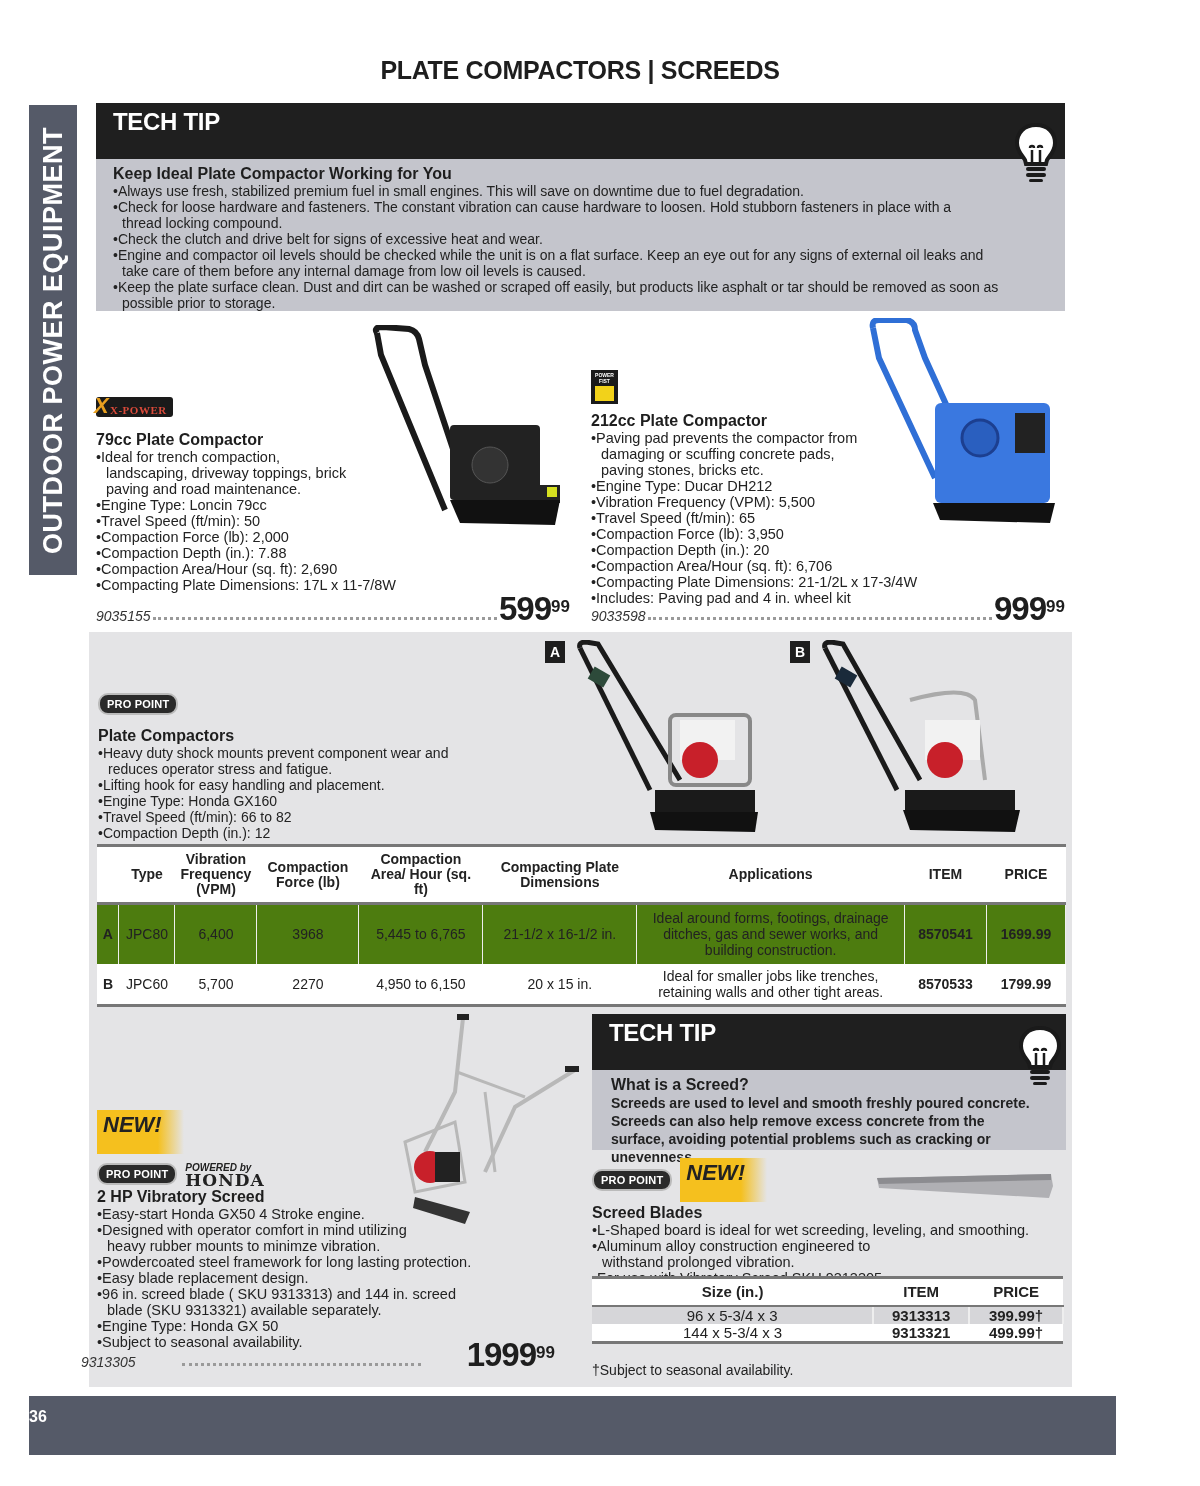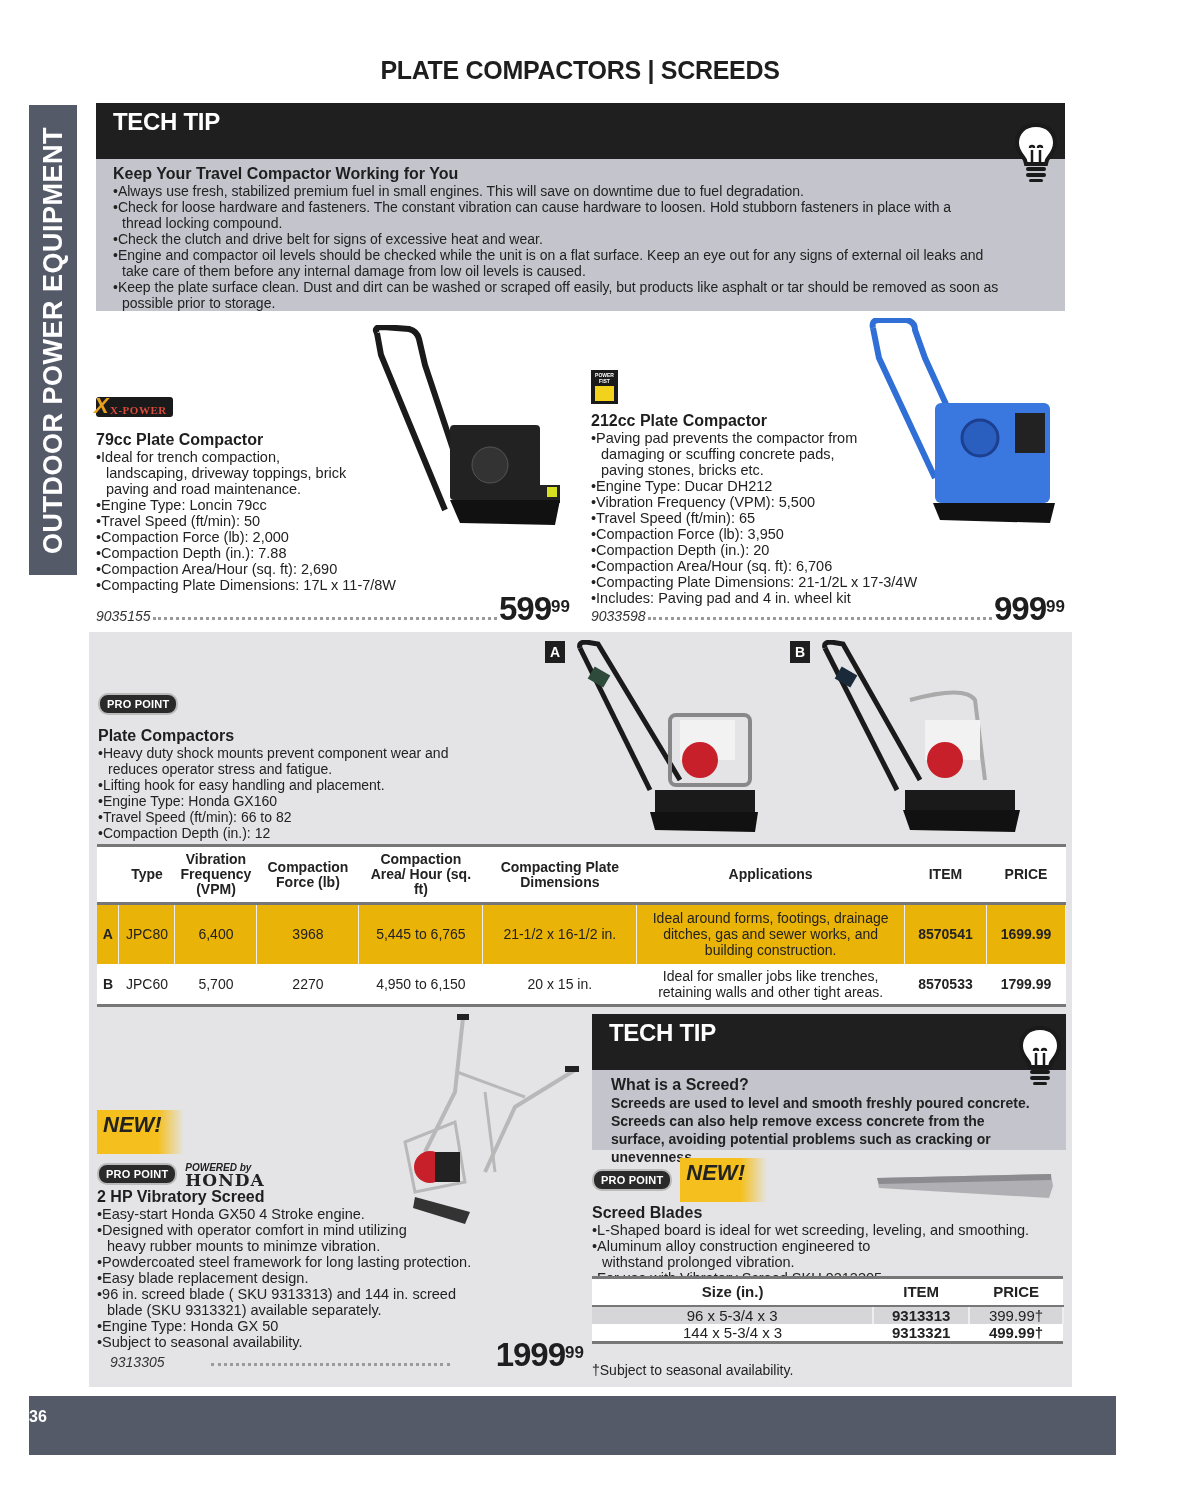--- a/index.html
+++ b/index.html
@@ -46,21 +46,21 @@
   .band { position: absolute; left: 89px; top: 632px; width: 983px; height: 755px; background: #e4e4e6; }
   .badge-pp {
     display: inline-block; background: #2a2a2a; color: #fff; font-weight: bold; font-size: 11px;
     border-radius: 10px; padding: 3px 7px; border: 2px solid #bbb; letter-spacing: 0.2px;
   }
   .letter-tag { position: absolute; width: 20px; height: 22px; background: #1e1e1e; color: #fff; font-weight: bold; font-size: 14px; text-align: center; line-height: 22px; }
   table { border-collapse: collapse; }
   .spec-table { position: absolute; left: 97px; top: 844px; width: 969px; background: #fff; border-top: 3px solid #777; border-bottom: 3px solid #777; }
   .spec-table th { font-size: 14px; font-weight: bold; color: #222; padding: 4px 3px; line-height: 15px; text-align: center; border-bottom: 3px solid #777; height: 58px; }
   .spec-table td { font-size: 14px; text-align: center; padding: 3px 4px; line-height: 16px; color: #222; }
-  .spec-table tr.rowA td { background: #eab308; height: 60px; border-right: 1px solid #eee; }
+  .spec-table tr.rowA td { background: #4d7c0f; height: 60px; border-right: 1px solid #eee; }
   .spec-table tr.rowB td { background: #fff; height: 42px; }
   .spec-table td.bold { font-weight: bold; }
   .new-badge {
     display: inline-block; background: linear-gradient(90deg, #f5c01e 70%, rgba(245,192,30,0)); color: #222;
     font-weight: bold; font-style: italic; font-size: 22px; padding: 2px 22px 16px 6px;
   }
   .tip2 { position: absolute; left: 592px; top: 1014px; width: 474px; height: 136px; background: #c4c5cc; }
   .tip2 .tip-body { padding: 6px 19px; }
   .tip2 .tip-sub { font-size: 16px; }
   .tip2 p { font-size: 14px; font-weight: bold; line-height: 18px; color: #222; }
@@ -77,21 +77,21 @@
 
 <div class="page-title">PLATE COMPACTORS | SCREEDS</div>
 
 <div class="side-tab">
   <span>OUTDOOR POWER EQUIPMENT</span>
 </div>
 
 <div class="tip1">
   <div class="tip-head">TECH TIP</div>
   <div class="tip-body">
-    <div class="tip-sub">Keep Your Travel Compactor Working for You</div>
+    <div class="tip-sub">Keep Ideal Plate Compactor Working for You</div>
     <ul class="tip-list">
       <li>Always use fresh, stabilized premium fuel in small engines. This will save on downtime due to fuel degradation.</li>
       <li style="padding-right:90px">Check for loose hardware and fasteners. The constant vibration can cause hardware to loosen. Hold stubborn fasteners in place with a thread locking compound.</li>
       <li>Check the clutch and drive belt for signs of excessive heat and wear.</li>
       <li style="padding-right:40px">Engine and compactor oil levels should be checked while the unit is on a flat surface. Keep an eye out for any signs of external oil leaks and take care of them before any internal damage from low oil levels is caused.</li>
       <li>Keep the plate surface clean. Dust and dirt can be washed or scraped off easily, but products like asphalt or tar should be removed as soon as possible prior to storage.</li>
     </ul>
   </div>
 </div>
 <svg class="bulb" style="left:1013px; top:122px;" viewBox="0 0 46 62">
@@ -254,21 +254,21 @@
   <ul class="bul">
     <li>Easy-start Honda GX50 4 Stroke engine.</li>
     <li style="width:340px">Designed with operator comfort in mind utilizing heavy rubber mounts to minimze vibration.</li>
     <li style="width:420px">Powdercoated steel framework for long lasting protection.</li>
     <li>Easy blade replacement design.</li>
     <li style="width:380px">96 in. screed blade ( SKU 9313313) and 144 in. screed blade (SKU 9313321) available separately.</li>
     <li>Engine Type: Honda GX 50</li>
     <li>Subject to seasonal availability.</li>
   </ul>
 </div>
-<div class="sku-line" style="left:110px; top:1340px; width:474px;gap:44px;">
+<div class="sku-line" style="left:81px; top:1340px; width:474px;gap:44px;">
   <span class="sku">9313305</span>
   <span class="dots"></span>
   <span class="price"><span>1999</span><sup>99</sup></span>
 </div>
 <svg class="img-box" style="left:385px; top:1012px;" width="200" height="220" viewBox="0 0 200 220">
   <path d="M78 6 L70 80 L40 140" stroke="#b8b8b8" stroke-width="4" fill="none"></path>
   <path d="M190 58 L130 95 L100 160" stroke="#b8b8b8" stroke-width="4" fill="none"></path>
   <path d="M72 60 L140 85" stroke="#b8b8b8" stroke-width="3" fill="none"></path>
   <path d="M100 80 L110 160" stroke="#b8b8b8" stroke-width="3" fill="none"></path>
   <rect x="72" y="2" width="12" height="6" fill="#222"></rect>
@@ -316,21 +316,21 @@
     <tr>
       <th style="width:282px">Size (in.)</th>
       <th style="width:96px">ITEM</th>
       <th style="width:94px">PRICE</th>
     </tr>
   </thead>
   <tbody>
     <tr class="r1">
       <td>96 x 5-3/4 x 3</td>
       <td style="font-weight:bold">9313313</td>
-      <td style="font-weight:normal">399.99†</td>
+      <td style="font-weight:bold">399.99†</td>
     </tr>
     <tr class="r2">
       <td>144 x 5-3/4 x 3</td>
       <td style="font-weight:bold">9313321</td>
       <td style="font-weight:bold">499.99†</td>
     </tr>
   </tbody>
 </table>
 <div style="position:absolute; left:592px; top:1362px; font-size:14px; color:#222;">†Subject to seasonal availability.</div>
 

